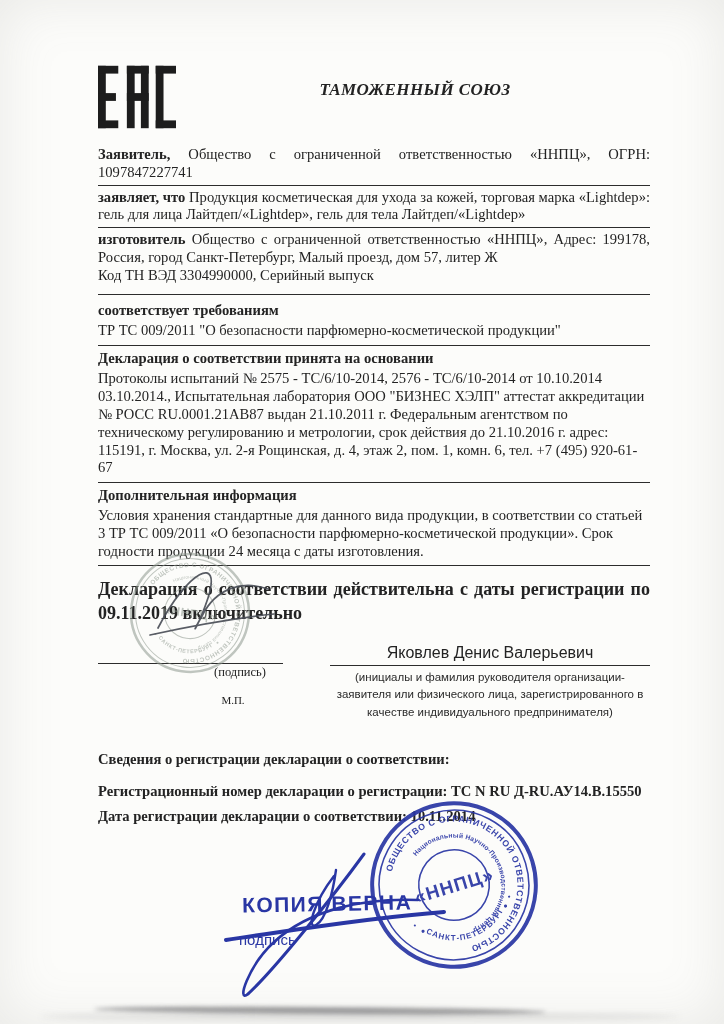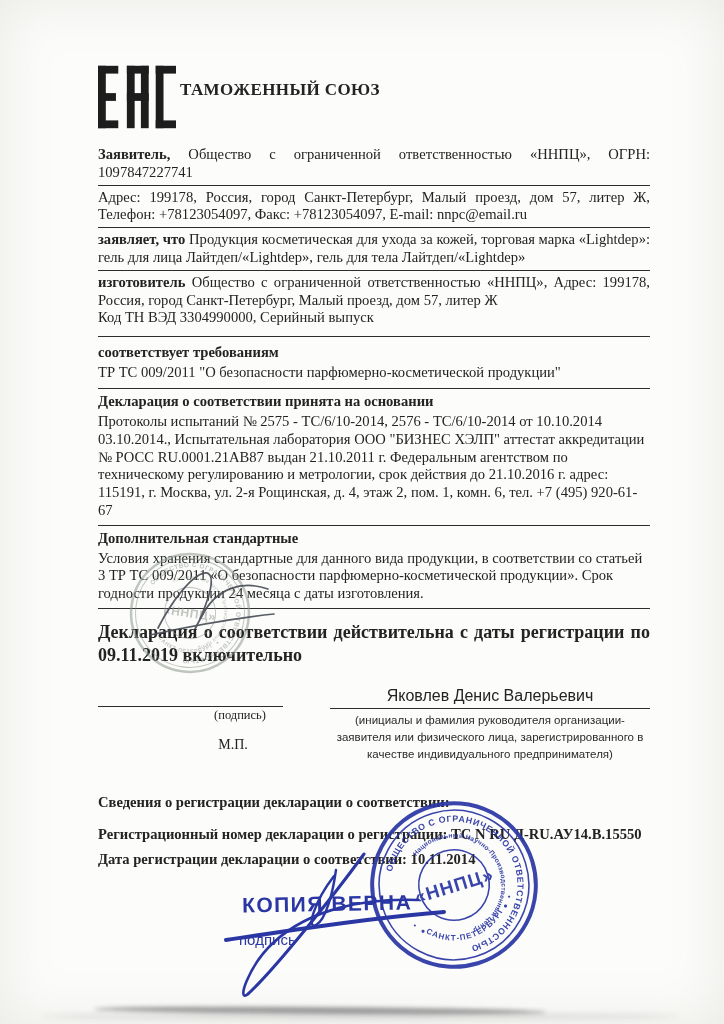--- a/index.html
+++ b/index.html
@@ -5,35 +5,35 @@
   html,body{margin:0;padding:0;background:#e9e9e7;}
   .page{
     position:relative;width:724px;height:1024px;margin:0 auto;
     background:#fcfcfa;overflow:hidden;color:#232323;
     font-family:"Liberation Serif","DejaVu Serif",serif;
     box-shadow:inset 0 0 55px rgba(120,120,115,0.14);
   }
   .content{position:absolute;left:98px;top:64px;width:552px;z-index:3;}
   .hdr{display:flex;align-items:flex-start;margin-bottom:13px;}
   .eac{width:78px;height:66px;flex:0 0 auto;}
-  .titles{flex:1;text-align:left;padding-top:15px;margin-left:4px;}
+  .titles{flex:1;text-align:center;padding-top:15px;margin-left:4px;font-style:italic;}
   .t1{font-weight:bold;font-size:17px;letter-spacing:.4px;line-height:1.3;}
   .row{font-size:14.6px;line-height:1.22;padding:3px 0 3px;border-bottom:1.5px solid #2c2c2c;text-align:justify;}
   .row.noline{border-bottom:none;padding-bottom:2px;}
   .lbl{font-weight:bold;}
   .sec{border-top:1.5px solid #2c2c2c;border-bottom:1.5px solid #2c2c2c;margin-top:7px;padding:6px 0 6px;}
   .sec2{border-bottom:1.5px solid #2c2c2c;padding:3px 0 5px;}
   .h{font-weight:bold;font-size:14.6px;line-height:1.3;}
   .p{font-size:14.6px;line-height:1.22;margin-top:2px;text-align:left;}
   .validity{font-weight:bold;font-size:18px;line-height:1.3;margin-top:12px;text-align:justify;}
   .sigblock{display:flex;margin-top:10px;height:96px;}
   .sigleft{width:240px;position:relative;text-align:center;}
   .sigline{border-top:1.4px solid #2c2c2c;width:185px;margin-top:28px;}
   .sigcap{font-size:12.5px;margin:1px 0 0 52px;}
-  .mp{font-size:14px;margin:14px 0 0 38px;}
+  .mp{font-size:11px;margin:14px 0 0 38px;}
   .sigright{flex:1;text-align:center;font-family:"Liberation Sans","DejaVu Sans",sans-serif;}
   .name{font-size:16px;padding-top:9px;}
   .nameline{border-top:1.4px solid #2c2c2c;margin-top:3px;}
   .namecap{font-size:11.5px;line-height:1.5;margin:3px auto 0;width:320px;color:#2a2a2a;}
   .regblock{margin-top:20px;}
   .regh{font-weight:bold;font-size:14.6px;}
   .regline{font-weight:bold;font-size:14.6px;margin-top:15px;}
   .regline + .regline{margin-top:8px;}
   
   .stamp-faint{position:absolute;left:126px;top:549px;width:128px;height:128px;z-index:4;opacity:.55;transform:rotate(8deg);pointer-events:none;}
@@ -76,23 +76,20 @@
       </svg>
       <div class="titles">
         <div class="t1">ТАМОЖЕННЫЙ СОЮЗ</div>
       </div>
     </div>
 
     <div class="row">
       <span class="lbl">Заявитель,</span><span> Общество с ограниченной ответственностью «ННПЦ», ОГРН: 1097847227741</span>
     </div>
 
-    <div class="row">
-      <span>Адрес: 199178, Россия, город Санкт-Петербург, Малый проезд, дом 57, литер Ж, Телефон: +78123054097, Факс: +78123054097, E-mail: nnpc@email.ru</span>
-    </div>
 
 
     <div class="row">
       <span class="lbl">заявляет, что</span><span> Продукция косметическая для ухода за кожей, торговая марка «Lightdep»: гель для лица Лайтдеп/«Lightdep», гель для тела Лайтдеп/«Lightdep»</span>
     </div>
 
     <div class="row noline">
       <div><span class="lbl">изготовитель</span><span> Общество с ограниченной ответственностью «ННПЦ», Адрес: 199178, Россия, город Санкт-Петербург, Малый проезд, дом 57, литер Ж</span></div>
       <div style="text-align:left;">Код ТН ВЭД 3304990000, Серийный выпуск</div>
     </div>
@@ -101,21 +98,21 @@
       <div class="h">соответствует требованиям</div>
       <div class="p">ТР ТС 009/2011 "О безопасности парфюмерно-косметической продукции"</div>
     </div>
 
     <div class="sec2">
       <div class="h">Декларация о соответствии принята на основании</div>
       <div class="p">Протоколы испытаний № 2575 - ТС/6/10-2014, 2576 - ТС/6/10-2014 от 10.10.2014 03.10.2014., Испытательная лаборатория ООО "БИЗНЕС ХЭЛП" аттестат аккредитации № РОСС RU.0001.21АВ87 выдан 21.10.2011 г. Федеральным агентством по техническому регулированию и метрологии, срок действия до 21.10.2016 г. адрес: 115191, г. Москва, ул. 2-я Рощинская, д. 4, этаж 2, пом. 1, комн. 6, тел. +7 (495) 920-61-67</div>
     </div>
 
     <div class="sec2">
-      <div class="h">Дополнительная стандартные</div>
+      <div class="h">Дополнительная информация</div>
       <div class="p">Условия хранения стандартные для данного вида продукции, в соответствии со статьей 3 ТР ТС 009/2011 «О безопасности парфюмерно-косметической продукции». Срок годности продукции 24 месяца с даты изготовления.</div>
     </div>
 
     <div class="validity">Декларация о соответствии действительна с даты регистрации по 09.11.2019 включительно</div>
 
     <div class="sigblock">
       <div class="sigleft">
         <div class="sigline"></div>
         <div class="sigcap">(подпись)</div>
         <div class="mp">М.П.</div>

